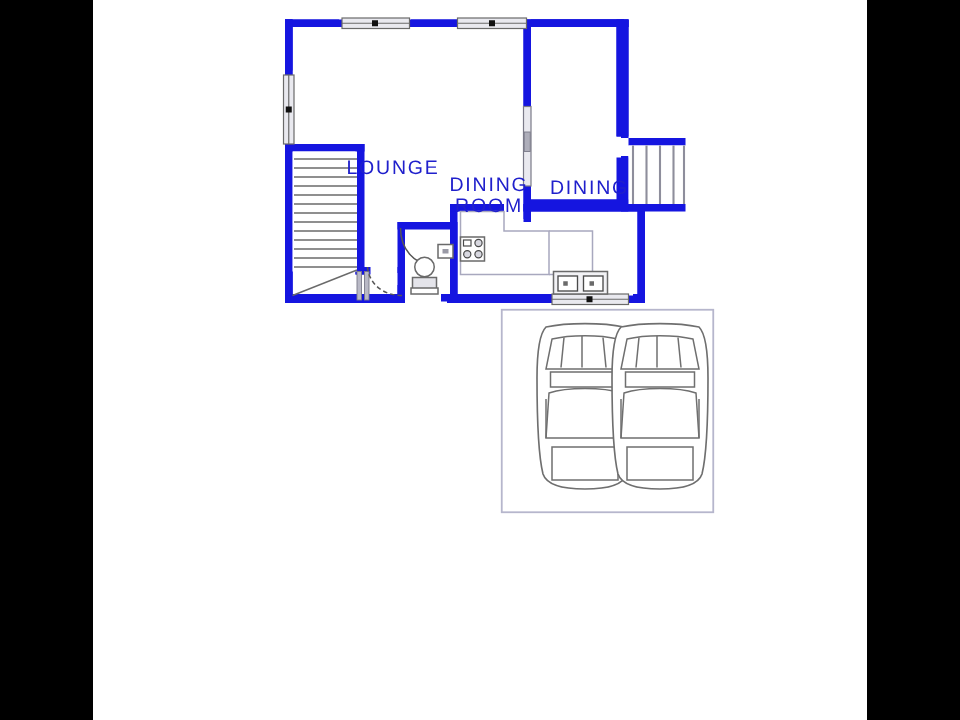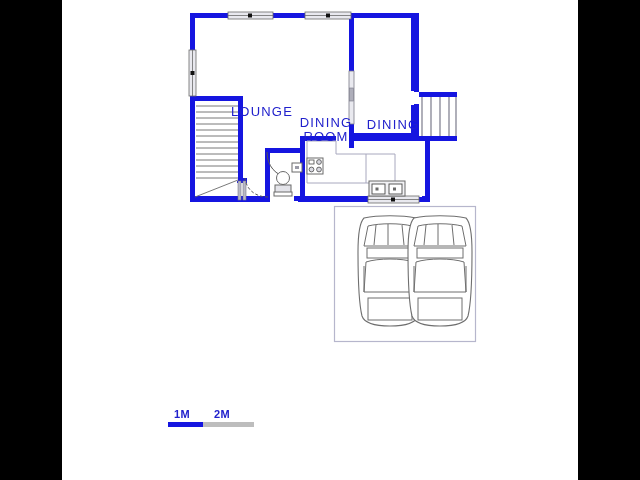--- a/index.html
+++ b/index.html
@@ -250,25 +250,19 @@
             <use href="#carshape"></use>
           </g>
       </g>
     </svg>
 
     <div class="roomlabel" style="left:160px;top:105px;width:80px;">LOUNGE</div>
     <div class="roomlabel" style="left:232px;top:100px;width:64px;margin-top:16px;">DINING
 ROOM</div>
     <div class="roomlabel" style="left:300px;top:118px;width:62px;">DINING</div>
 
-    <div id="scalebar">
-      <div class="scale-ticklabel" style="left:6px;">1M</div>
-      <div class="scale-ticklabel" style="left:46px;">2M</div>
-      <div id="scale-track"></div>
-      <div id="scale-fill"></div>
-    </div>
 
   </div>
 
   <div style="position:absolute;left:0;top:0;width:62px;height:480px;background:#000;"></div>
   <div style="position:absolute;left:578px;top:0;width:62px;height:480px;background:#000;"></div>
 
 </div>
 
 </body></html>

